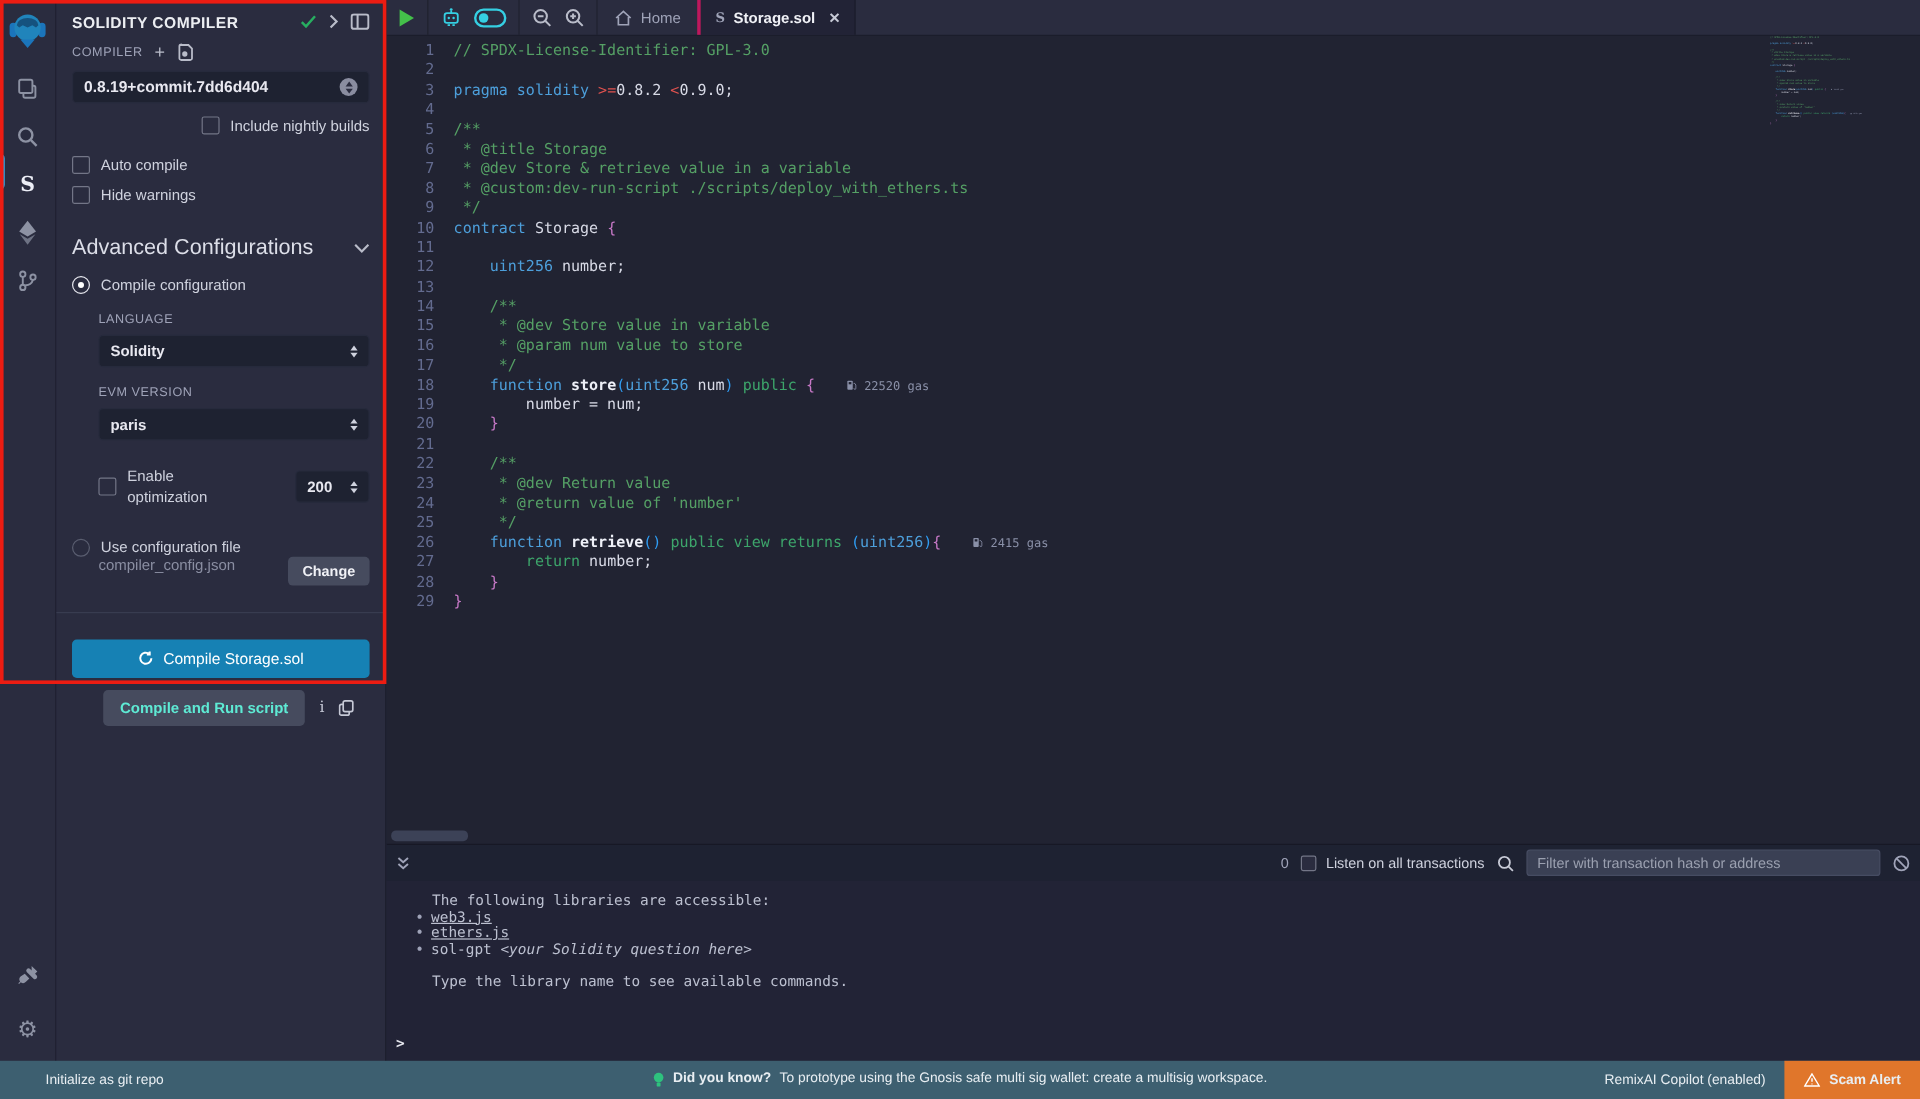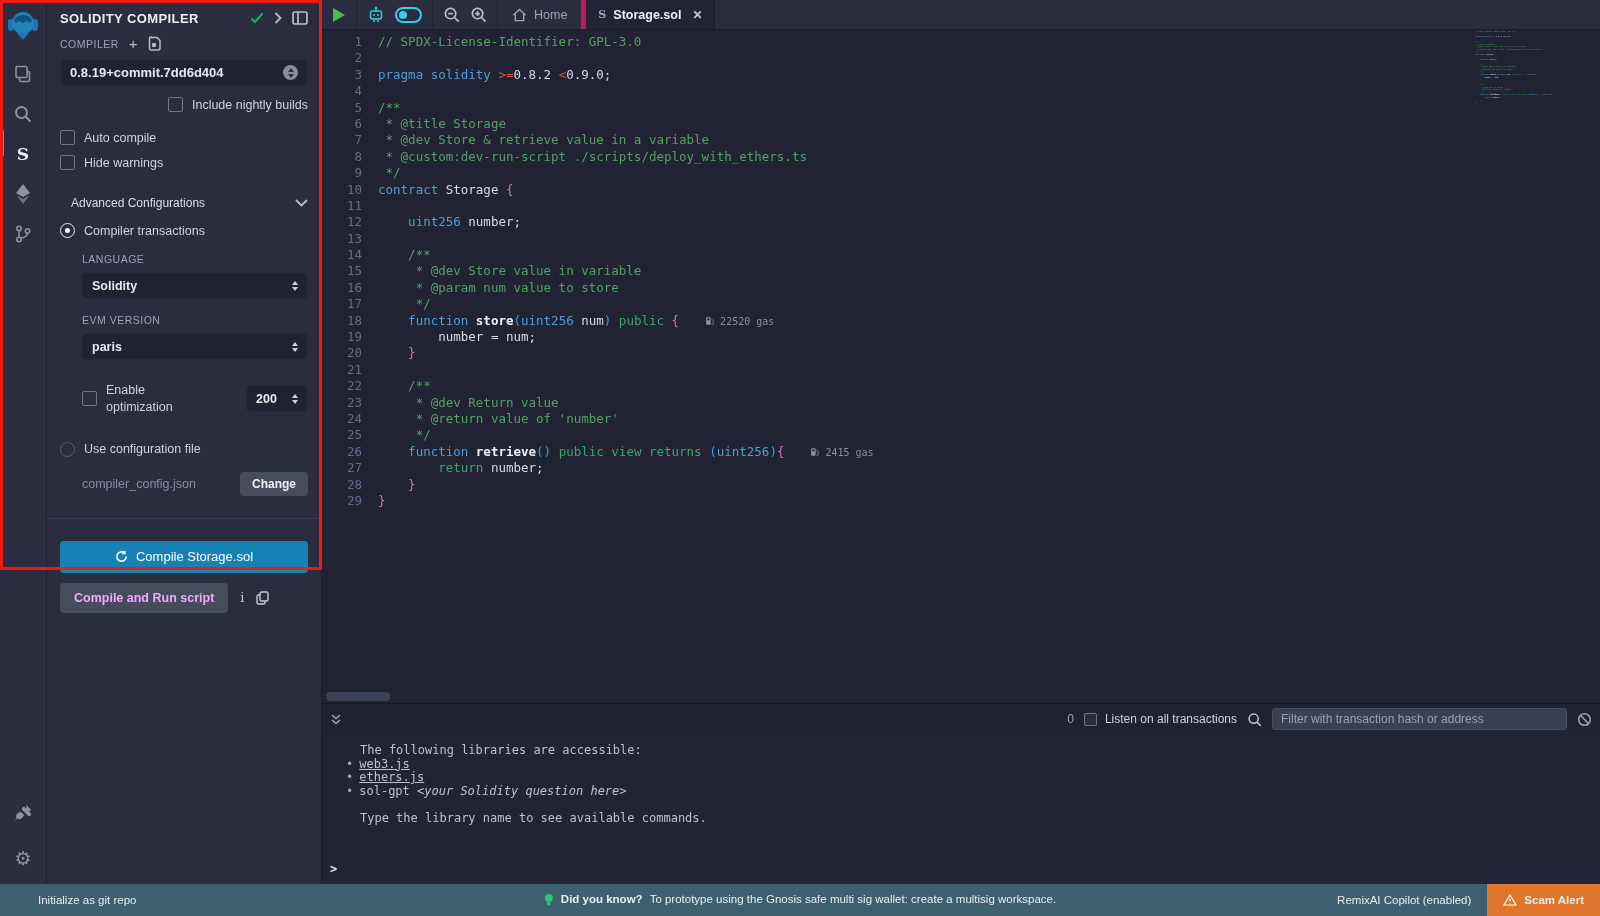--- a/index.html
+++ b/index.html
@@ -40,49 +40,49 @@
   .updown .dn { border-top:4px solid #cfd2de; }
   .circle-badge .updown i.up { border-bottom-color:#2a2c3f; }
   .circle-badge .updown i.dn { border-top-color:#2a2c3f; }
 
   .check-row { display:flex; align-items:center; gap:9px; font-size:12.5px; color:#cfd2de; cursor:pointer; }
   .checkbox { width:15px; height:15px; border:1.5px solid #737687; border-radius:2px; background:#2a2c3f; flex:none; }
   .nightly-row { justify-content:flex-end; margin-top:11px; }
   .mt18 { margin-top:18px; } .mt10 { margin-top:10px; }
 
   .adv-row { display:flex; align-items:center; margin-top:26px; cursor:pointer; }
-  .adv-title { font-size:12px; color:#dcdee8; flex:1;margin-left:11px; }
+  .adv-title { font-size:18px; color:#dcdee8; flex:1; }
   .radio-row { display:flex; align-items:center; gap:9px; font-size:12.5px; color:#cfd2de; margin-top:13px; cursor:pointer; }
   .radio { width:15px; height:15px; border-radius:50%; border:1.5px solid #5a5e70; flex:none; position:relative; }
   .radio.sel { border-color:#e6e7ee; }
   .radio.sel::after { content:""; position:absolute; left:3.5px; top:3.5px; width:5px; height:5px; border-radius:50%; background:#ffffff; }
   .sub { margin-left:22px; }
   .cap-label { font-size:10.5px; letter-spacing:.5px; color:#9fa3b8; margin-top:15px; }
   .sel-field { margin-top:7px; font-weight:bold; }
   .opt-row { display:flex; align-items:center; margin-top:22px; }
   .opt-row .check-row { width:130px; }
   .opt-label { line-height:1.35; }
   .num-field { margin-left:auto; width:62px; font-weight:bold; justify-content:space-between; }
-  .cfg-row { display:flex; align-items:center; margin-top:15px; }
+  .cfg-row { display:flex; align-items:flex-start; }
   .cfg-name { margin-left:22px; color:#8a8ea2; font-size:12.5px; flex:1; }
   .btn-sm { background:#464b5e; color:#f0f1f6; font-size:12px; font-weight:bold; border:none; border-radius:4px;
     height:24px; padding:0 12px; cursor:pointer; }
   .divider { height:1px; background:#383c50; margin:22px -13px 0 -13px; }
   .btn-primary { margin-top:22px; width:100%; height:32px; background:#1681b4; border:none; border-radius:4px;
     color:#ffffff; font-size:13px; display:flex; align-items:center; justify-content:center; gap:8px; cursor:pointer; }
   .run-row { display:flex; align-items:center; margin-top:10px; gap:12px; }
-  .btn-secondary { height:30px; background:#464b5e; border:none; border-radius:4px; color:#f0abfc;
-    font-size:12.5px; font-weight:bold; padding:0 14px; cursor:pointer; }
+  .btn-secondary { height:30px; background:#464b5e; border:none; border-radius:4px; color:#5eead4;
+    font-size:12.5px; font-weight:bold; padding:0 14px; cursor:pointer;margin-left:26px; }
   .i-glyph { font-family:"DejaVu Serif", serif; font-size:13px; color:#c6c9d6; cursor:pointer; }
 
   
   .topbar { height:30px; background:#2a2c3f; display:flex; align-items:stretch; border-bottom:1px solid #1b1d2b; }
   .tb-group { display:flex; align-items:center; padding:0 10px; gap:10px; border-right:1px solid #20222f; }
   .tab-home { display:flex; align-items:center; gap:7px; padding:0 14px; color:#9fa3b8; font-size:12.5px;
-    border-right:5px solid #be185d; cursor:pointer; }
+    border-right:3px solid #be185d; cursor:pointer; }
   .tab-active { display:flex; align-items:center; gap:7px; padding:0 12px; background:#222336; color:#f0f1f6;
     font-size:12.5px; font-weight:bold; border-right:1px solid #1b1d2b; cursor:pointer; }
   .tab-s { font-family:"DejaVu Serif", serif; font-weight:bold; font-size:11px; color:#9fa3b8; }
   .close-x { color:#c7cad6; font-size:12px; margin-left:4px; cursor:pointer; }
   .toggle { width:27px; height:16px; border:2px solid #35cfe2; border-radius:9px; position:relative; cursor:pointer; }
   .toggle::after { content:""; position:absolute; left:2px; top:2px; width:8px; height:8px; border-radius:50%; background:#35cfe2; }
 
   
   .editor { flex:1; position:relative; background:#212332; overflow:hidden;
     font-family:"DejaVu Sans Mono", monospace; font-size:12.5px; }
@@ -252,21 +252,21 @@
         <span class="adv-title">Advanced Configurations</span>
         <span>
           <svg width="13" height="8" viewBox="0 0 13 8" fill="none" stroke="#b9bcc9" stroke-width="1.8">
               <path d="M1 1 L6.5 6.5 L12 1"></path>
             </svg>
         </span>
       </div>
 
       <div class="radio-row">
         <span class="radio sel"></span>
-        <span>Compiler transactions</span>
+        <span>Compile configuration</span>
       </div>
 
       <div class="cap-label sub">LANGUAGE</div>
       <div class="field sel-field sub">
         <span class="grow">Solidity</span>
         <span class="updown">
             <i class="up"></i>
             <i class="dn"></i>
           </span>
       </div>

